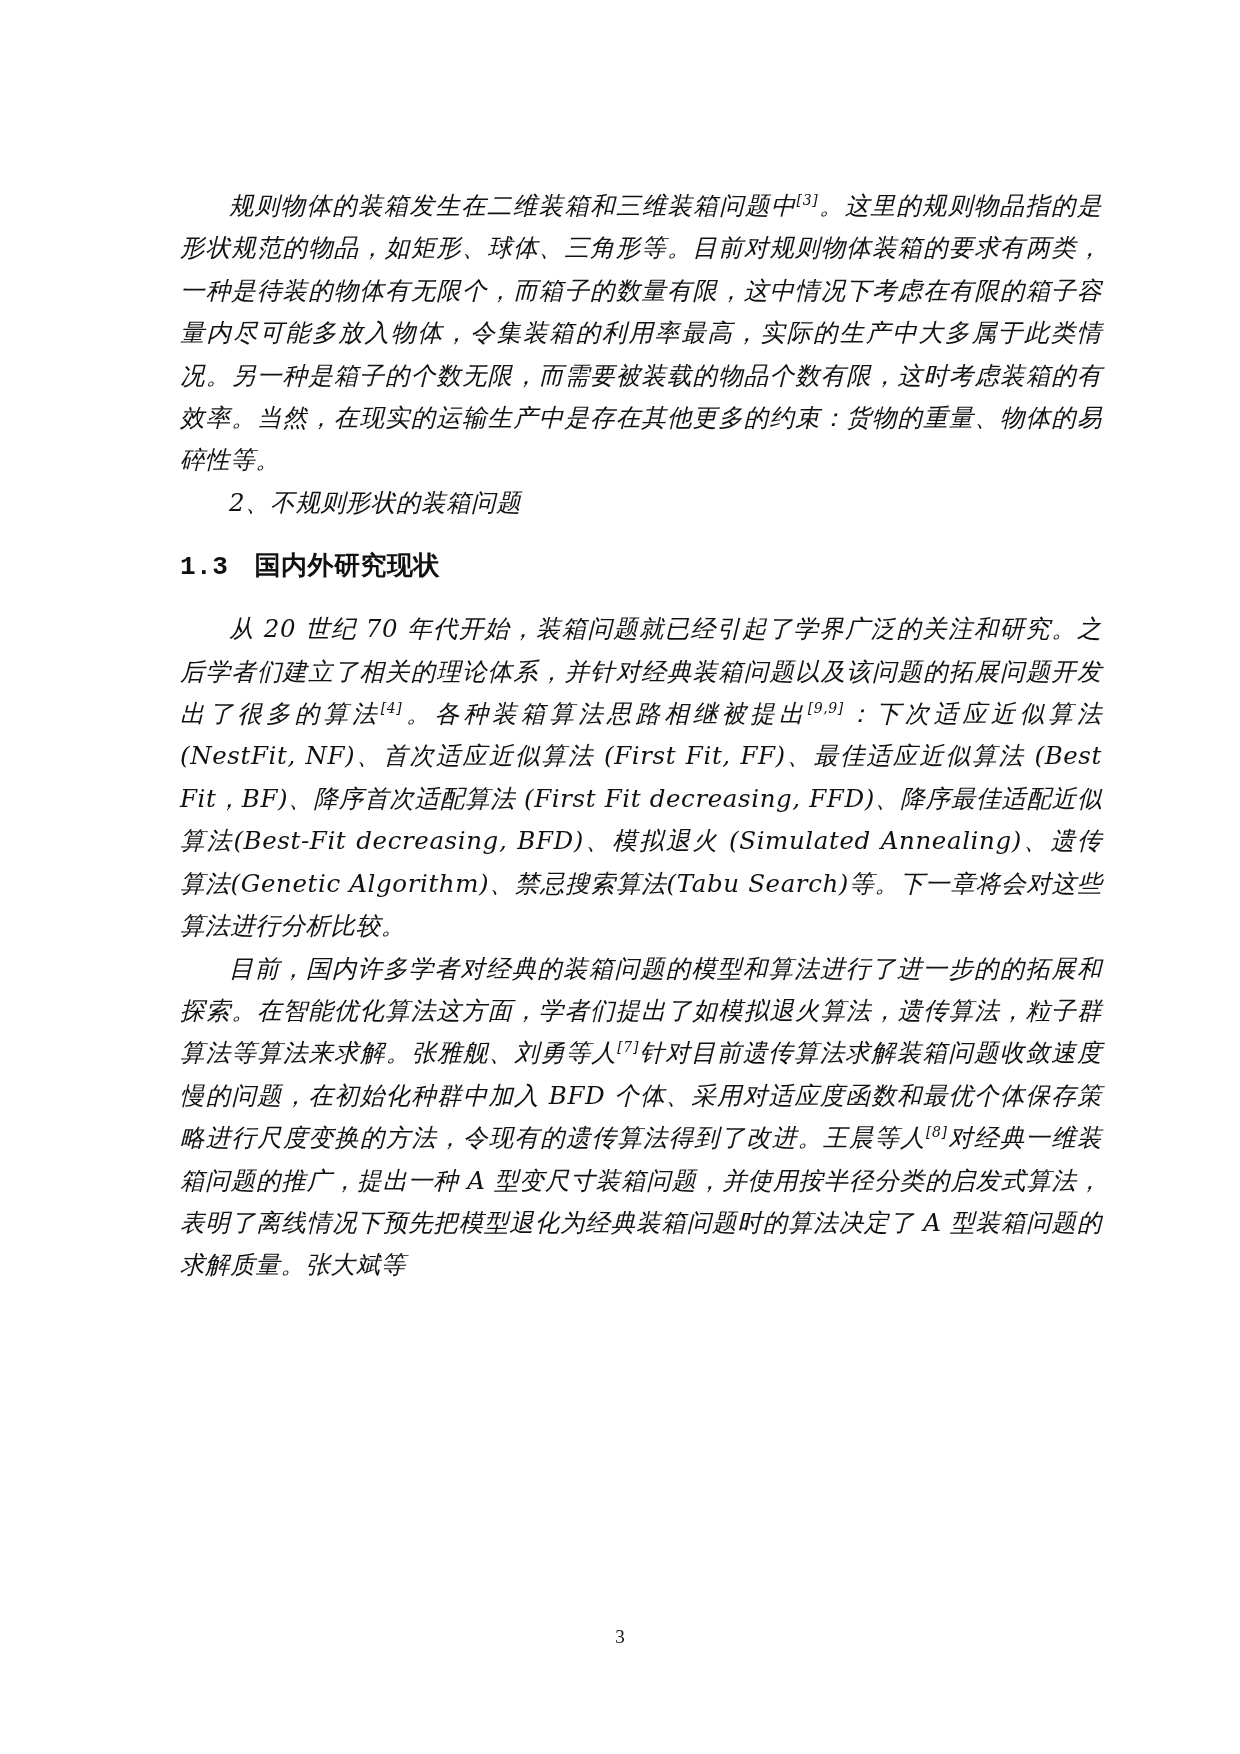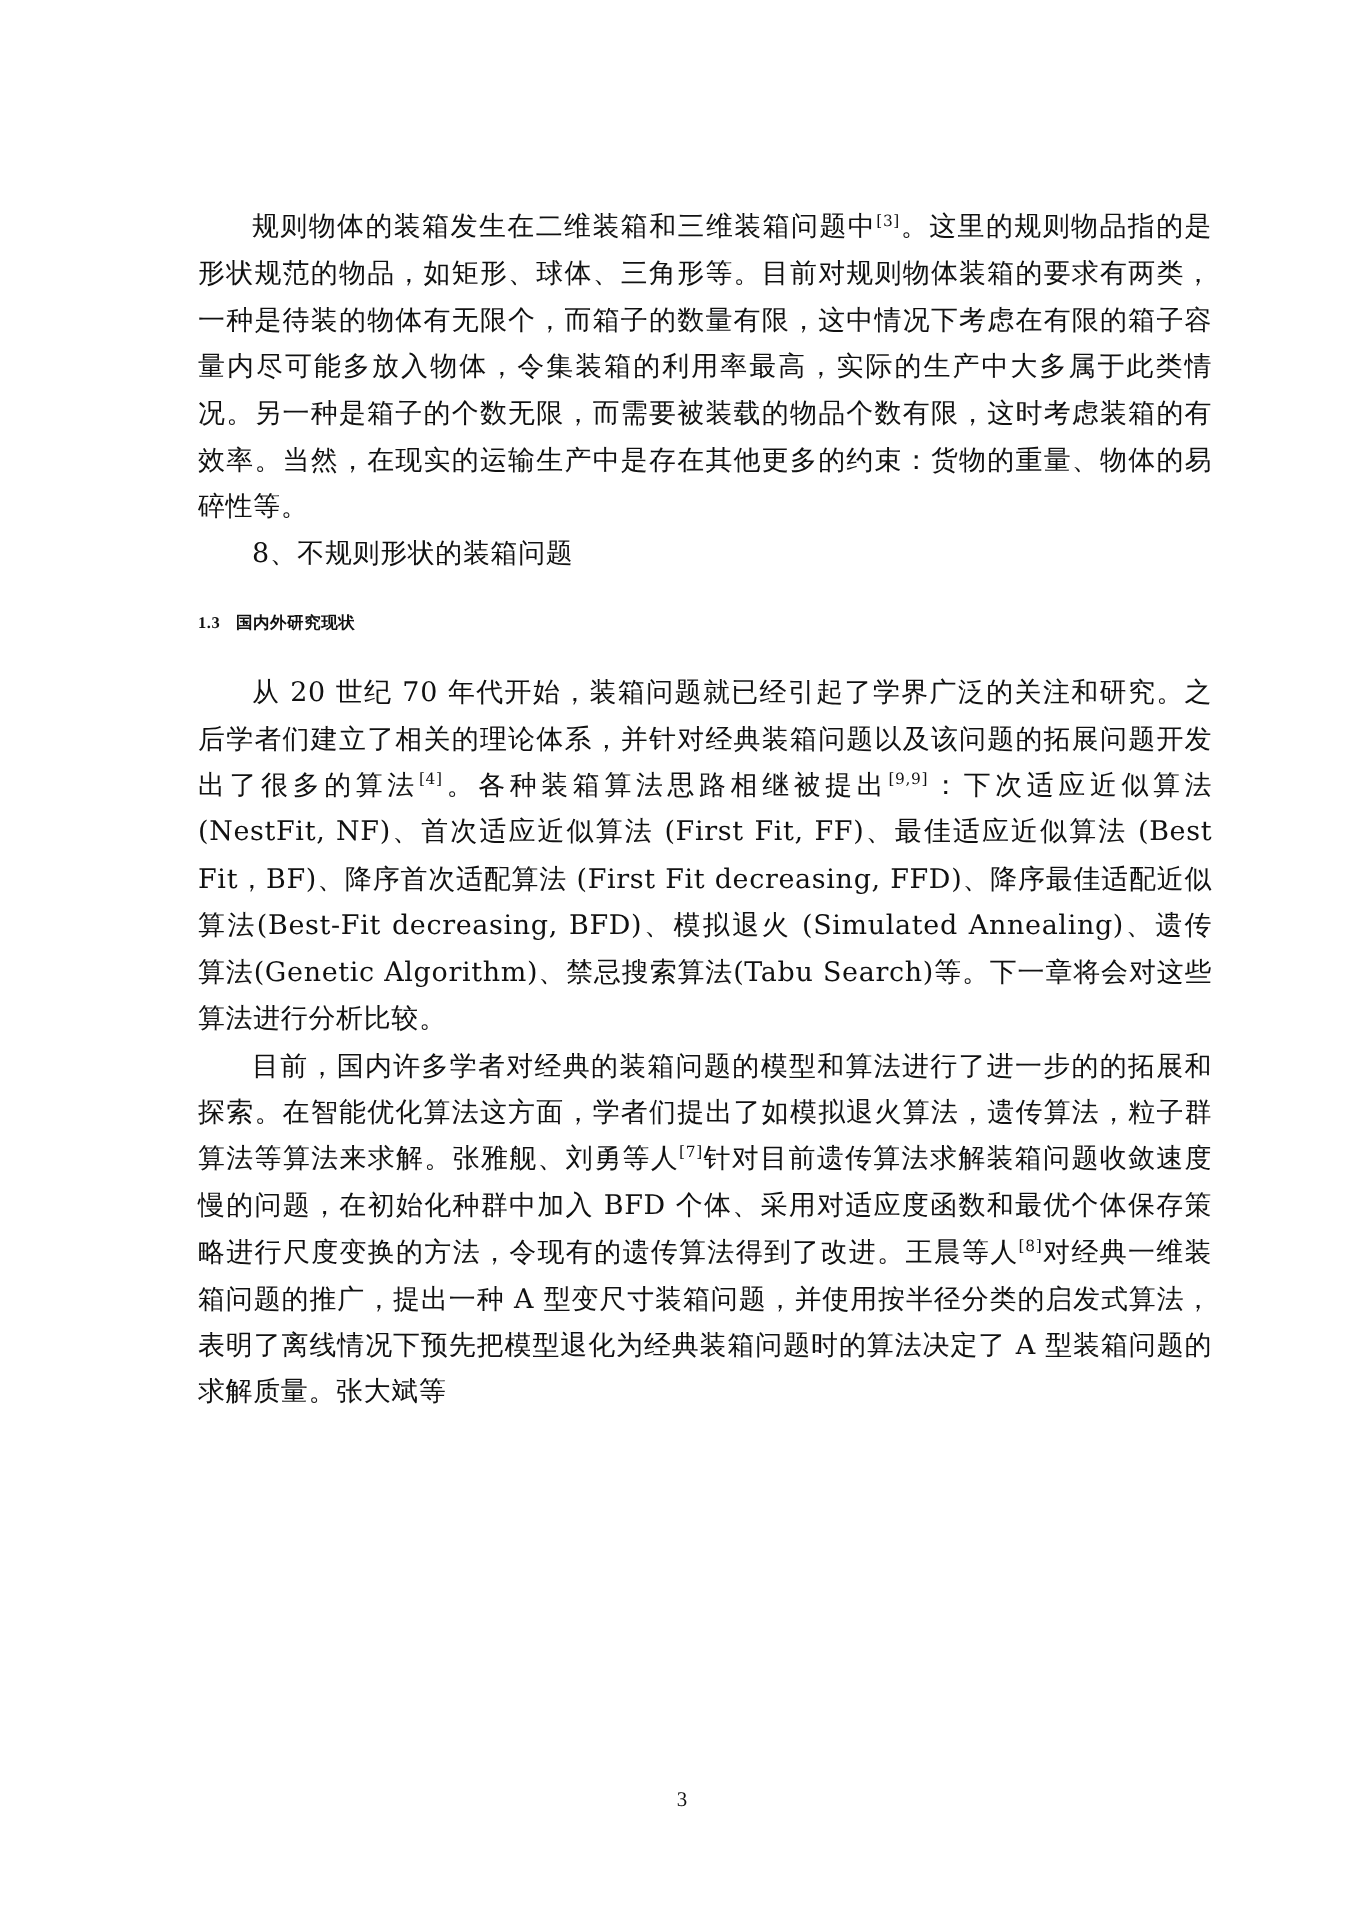--- a/index.html
+++ b/index.html
@@ -1,35 +1,35 @@
 <!DOCTYPE html>
 <html><head>
 <meta charset="utf-8">
 <style>
   html, body { margin: 0; padding: 0; background: #ffffff; }
   body { width: 1240px; height: 1754px; position: relative; overflow: hidden;
          font-family: "DejaVu Serif", "Liberation Serif", serif; color: #111; }
   .page { position: absolute; left: 180px; top: 185px; width: 922px; }
   .p { font-size: 24.5px; line-height: 42.4px; margin: 0; text-align: justify;
        text-justify: inter-character; letter-spacing: 0.6px; }
-  .indent { text-indent: 49px; }
+  .indent { text-indent: 49px; font-style: italic; }
   sup { font-size: 14px; line-height: 0; vertical-align: 9px; }
-  .heading { font-family: Liberation Serif, serif; font-weight: bold;
-             font-size: 15px; line-height: 42px; margin: 22px 0 20px 0; letter-spacing: 0.5px; }
+  .heading { font-family: Liberation Mono, monospace; font-weight: bold;
+             font-size: 26px; line-height: 42px; margin: 22px 0 20px 0; letter-spacing: 0.5px; }
   .heading .num { margin-right: 10px; }
   .pagenum { position: absolute; top: 1626px; left: 0; width: 1240px; text-align: center;
              font-family: "Liberation Serif", serif; font-size: 19px; }
 </style>
 </head>
 <body>
 
 <div class="page">
   <div id="block1">
       <p class="p indent">规则物体的装箱发生在二维装箱和三维装箱问题中<sup>[3]</sup>。这里的规则物品指的是形状规范的物品，如矩形、球体、三角形等。目前对规则物体装箱的要求有两类，一种是待装的物体有无限个，而箱子的数量有限，这中情况下考虑在有限的箱子容量内尽可能多放入物体，令集装箱的利用率最高，实际的生产中大多属于此类情况。另一种是箱子的个数无限，而需要被装载的物品个数有限，这时考虑装箱的有效率。当然，在现实的运输生产中是存在其他更多的约束：货物的重量、物体的易碎性等。</p>
-      <p class="p indent">8、不规则形状的装箱问题</p>
+      <p class="p indent">2、不规则形状的装箱问题</p>
     </div>
   <div class="heading">
     <span class="num">1.3</span>
     <span>国内外研究现状</span>
   </div>
   <div id="block2">
       <p class="p indent">从 20 世纪 70 年代开始，装箱问题就已经引起了学界广泛的关注和研究。之后学者们建立了相关的理论体系，并针对经典装箱问题以及该问题的拓展问题开发出了很多的算法<sup>[4]</sup>。各种装箱算法思路相继被提出<sup>[9,9]</sup>：下次适应近似算法(NestFit, NF)、首次适应近似算法 (First Fit, FF)、最佳适应近似算法 (Best Fit，BF)、降序首次适配算法 (First Fit decreasing, FFD)、降序最佳适配近似算法(Best-Fit decreasing, BFD)、模拟退火 (Simulated Annealing)、遗传算法(Genetic Algorithm)、禁忌搜索算法(Tabu Search)等。下一章将会对这些算法进行分析比较。</p>
       <p class="p indent">目前，国内许多学者对经典的装箱问题的模型和算法进行了进一步的的拓展和探索。在智能优化算法这方面，学者们提出了如模拟退火算法，遗传算法，粒子群算法等算法来求解。张雅舰、刘勇等人<sup>[7]</sup>针对目前遗传算法求解装箱问题收敛速度慢的问题，在初始化种群中加入 BFD 个体、采用对适应度函数和最优个体保存策略进行尺度变换的方法，令现有的遗传算法得到了改进。王晨等人<sup>[8]</sup>对经典一维装箱问题的推广，提出一种 A 型变尺寸装箱问题，并使用按半径分类的启发式算法，表明了离线情况下预先把模型退化为经典装箱问题时的算法决定了 A 型装箱问题的求解质量。张大斌等</p>
     </div>
 </div>

